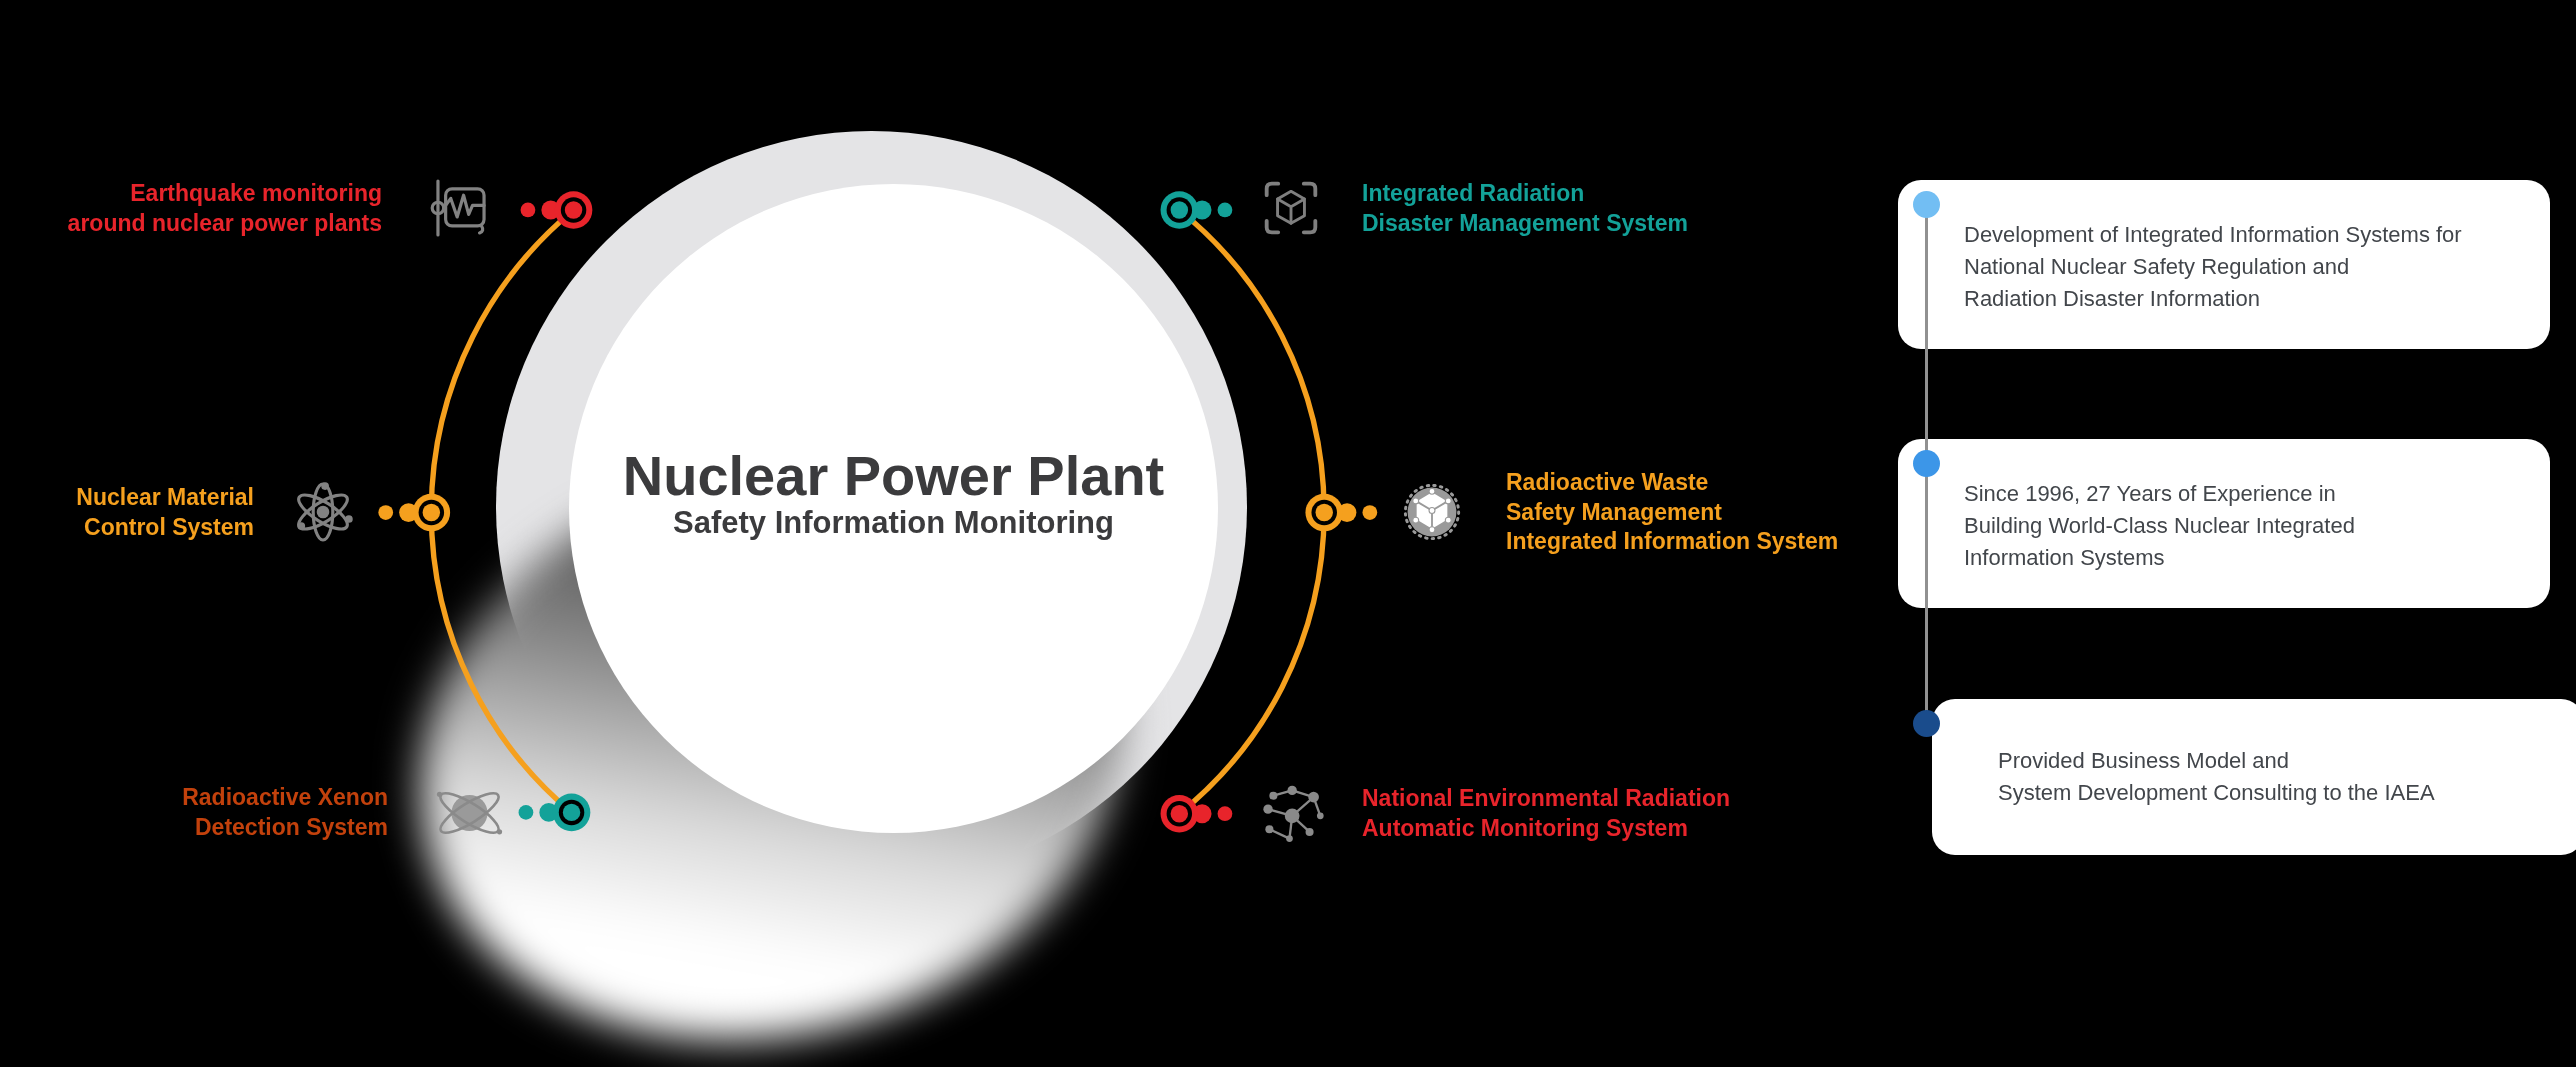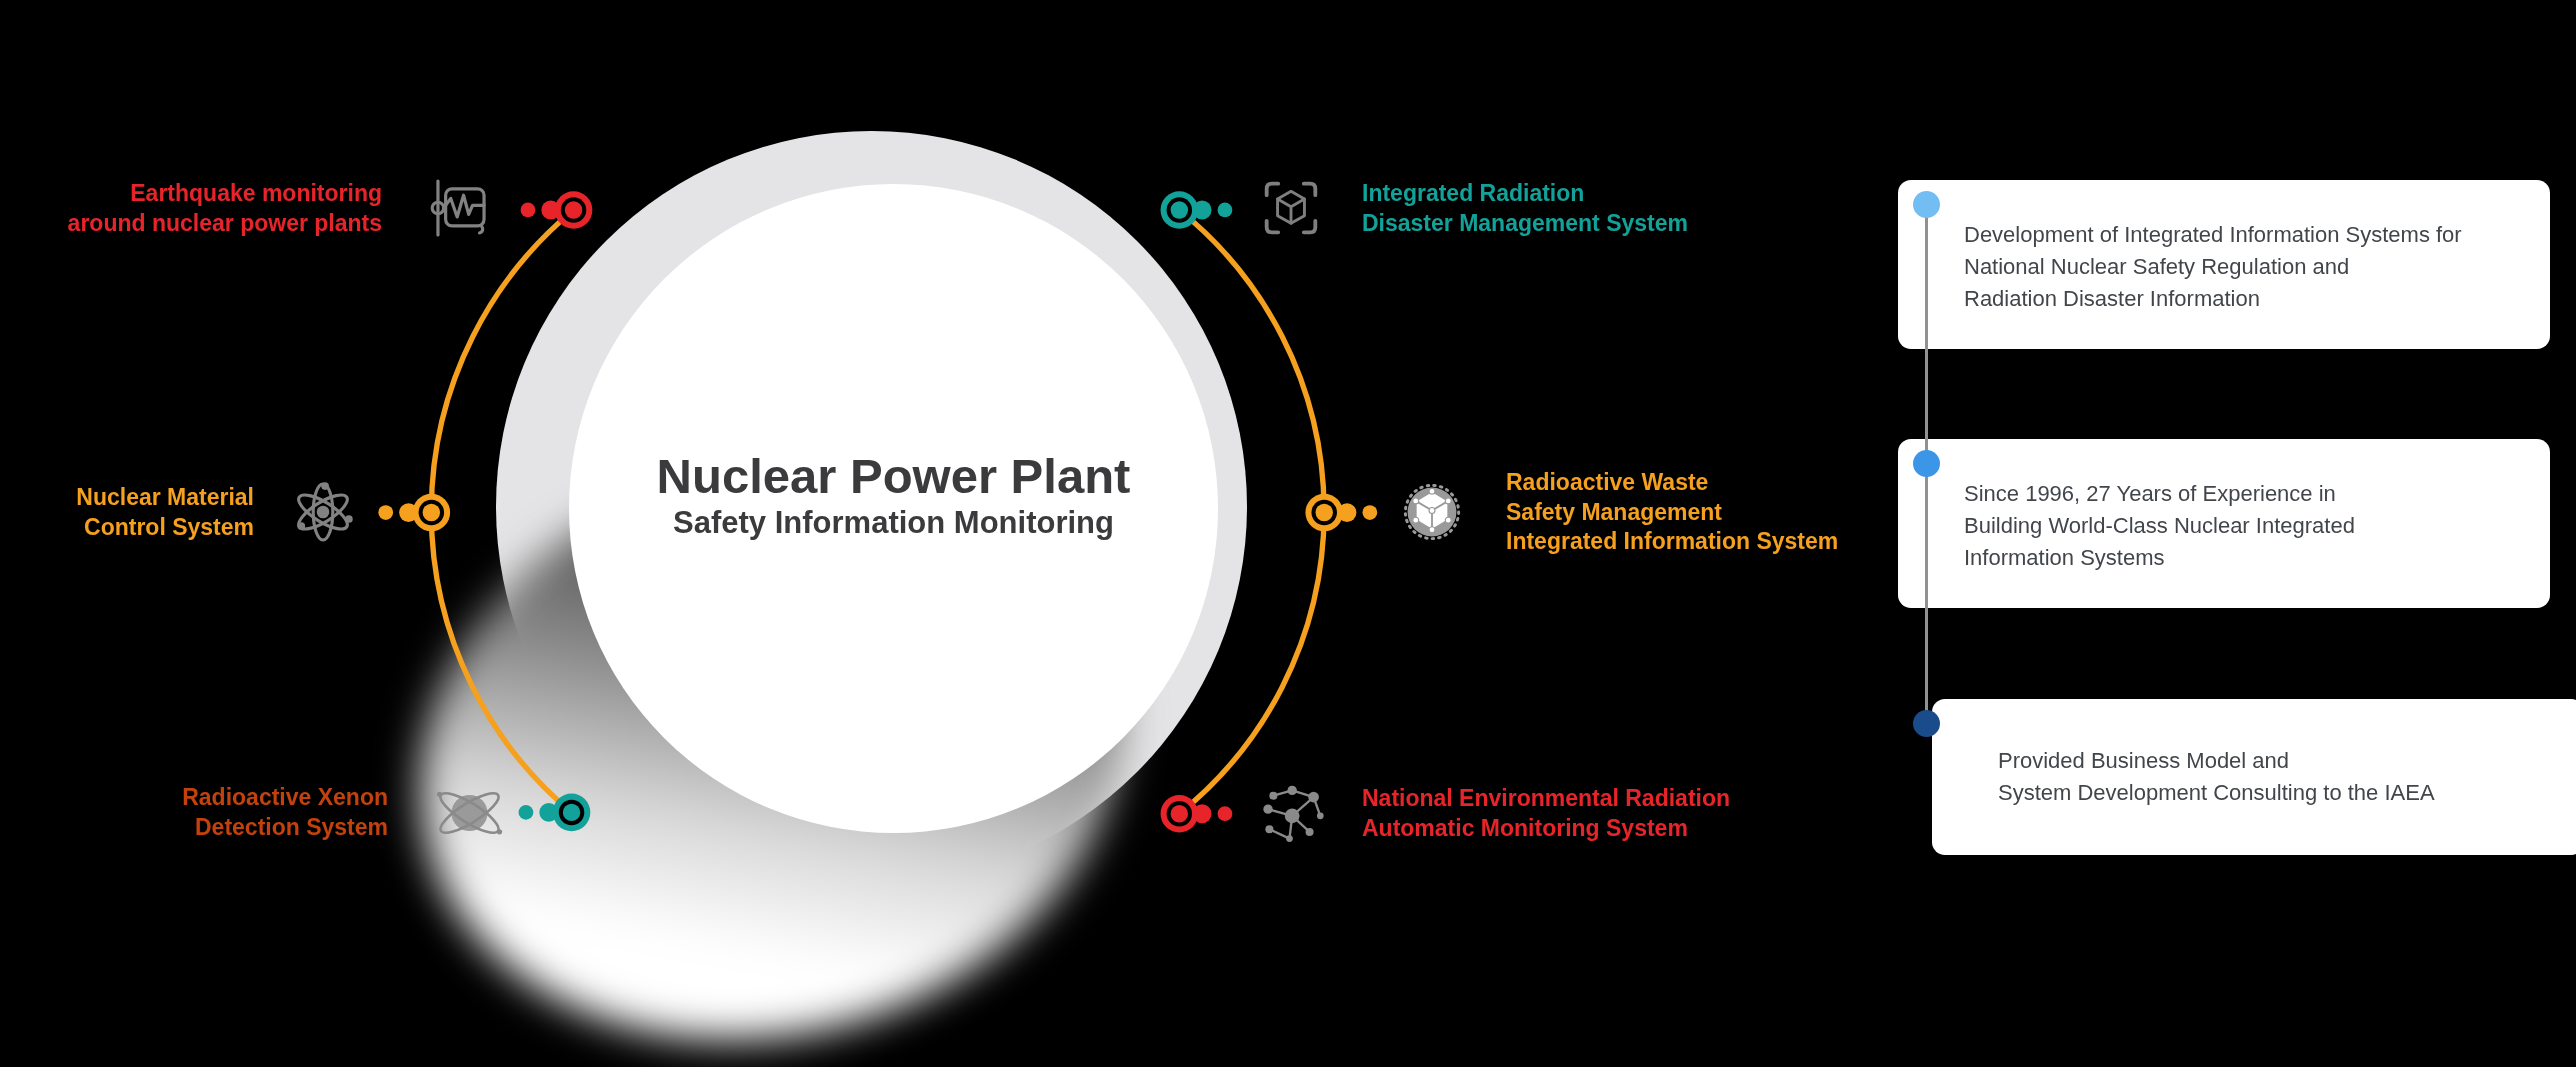--- a/index.html
+++ b/index.html
@@ -31,21 +31,21 @@
     left:569px;top:184px;width:649px;height:649px;
     border-radius:50%;
     background:#ffffff;
     z-index:4;
   }
   .center-text{
     left:558px;top:448px;width:671px;
     text-align:center;z-index:5;
   }
   .center-title{
-    font-size:49px;line-height:56px;font-weight:bold;color:#3B3B3D;
+    font-size:56px;line-height:56px;font-weight:bold;color:#3B3B3D;
   }
   .center-subtitle{
     font-size:31px;line-height:38px;font-weight:bold;color:#3B3B3D;
   }
 
   
   .orbit-layer{left:0;top:0;width:2576px;height:1068px;z-index:6;}
 
   
   .label{
@@ -57,21 +57,21 @@
   .label.align-right{text-align:right;}
   .label.align-left{text-align:left;}
   .icon{position:absolute;z-index:7;}
   .icon svg{display:block;width:100%;height:100%;}
 
   
   .card{
     position:absolute;
     left:1898px;width:652px;
     background:#ffffff;
-    border-radius:13px;
+    border-radius:23px;
     z-index:8;
   }
   .card-1{top:180px;height:169px;}
   .card-2{top:439px;height:169px;}
   .card-3{top:699px;height:156px;margin-left:34px;}
   .card-text{
     position:absolute;left:66px;
     font-size:22px;line-height:32px;color:#42464B;
     white-space:nowrap;
   }

